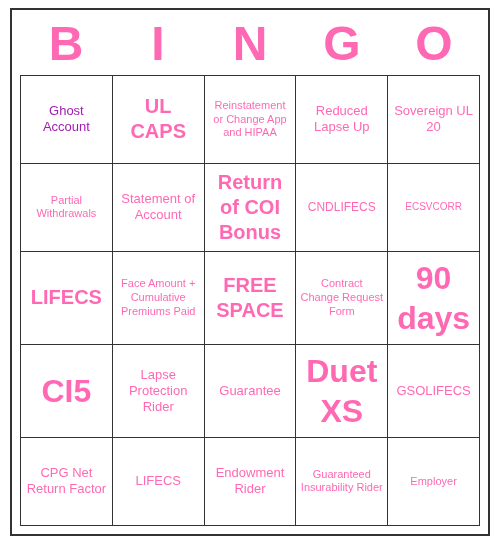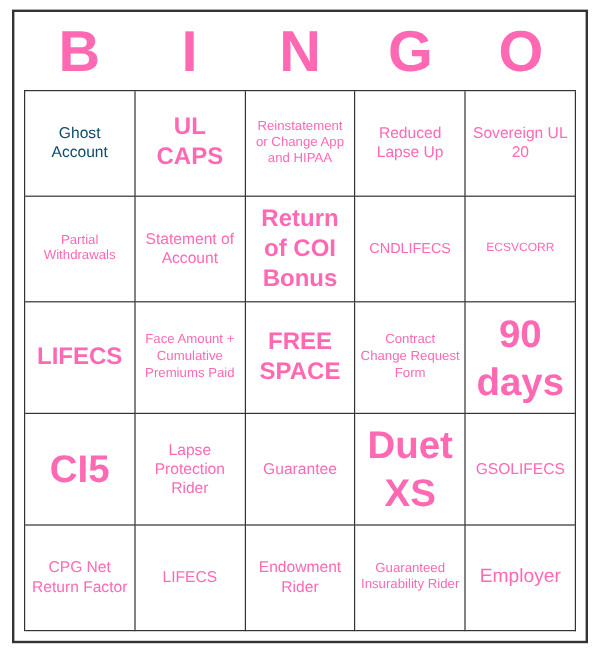--- a/index.html
+++ b/index.html
@@ -59,21 +59,21 @@
 <div class="bingo-card">
   <div class="bingo-header">
     <div class="bingo-letter">B</div>
     <div class="bingo-letter">I</div>
     <div class="bingo-letter">N</div>
     <div class="bingo-letter">G</div>
     <div class="bingo-letter">O</div>
   </div>
   <div class="bingo-grid" id="bingo-grid">
   <div class="bingo-cell">
-        <span style="color:#0c4a6e;font-size:13px;line-height:1.25;text-align:center;">Ghost Account</span>
+        <span style="color:#a21caf;font-size:13px;line-height:1.25;text-align:center;">Ghost Account</span>
       </div>
       <div class="bingo-cell">
         <span style="color:#ff69b4;font-size:20px;font-weight:bold;line-height:1.25;text-align:center;">UL CAPS</span>
       </div>
       <div class="bingo-cell">
         <span style="color:#ff69b4;font-size:11px;line-height:1.25;text-align:center;">Reinstatement or Change App and HIPAA</span>
       </div>
       <div class="bingo-cell">
         <span style="color:#ff69b4;font-size:13px;line-height:1.25;text-align:center;">Reduced Lapse Up</span>
       </div>
@@ -131,16 +131,16 @@
       <div class="bingo-cell">
         <span style="color:#ff69b4;font-size:13px;line-height:1.25;text-align:center;">LIFECS</span>
       </div>
       <div class="bingo-cell">
         <span style="color:#ff69b4;font-size:13px;line-height:1.25;text-align:center;">Endowment Rider</span>
       </div>
       <div class="bingo-cell">
         <span style="color:#ff69b4;font-size:11px;line-height:1.25;text-align:center;">Guaranteed Insurability Rider</span>
       </div>
       <div class="bingo-cell">
-        <span style="color:#ff69b4;font-size:16px;line-height:1.25;text-align:center;">Employer</span>
+        <span style="color:#ff69b4;font-size:11px;line-height:1.25;text-align:center;">Employer</span>
       </div>
     </div>
 </div>
 
 </body></html>

